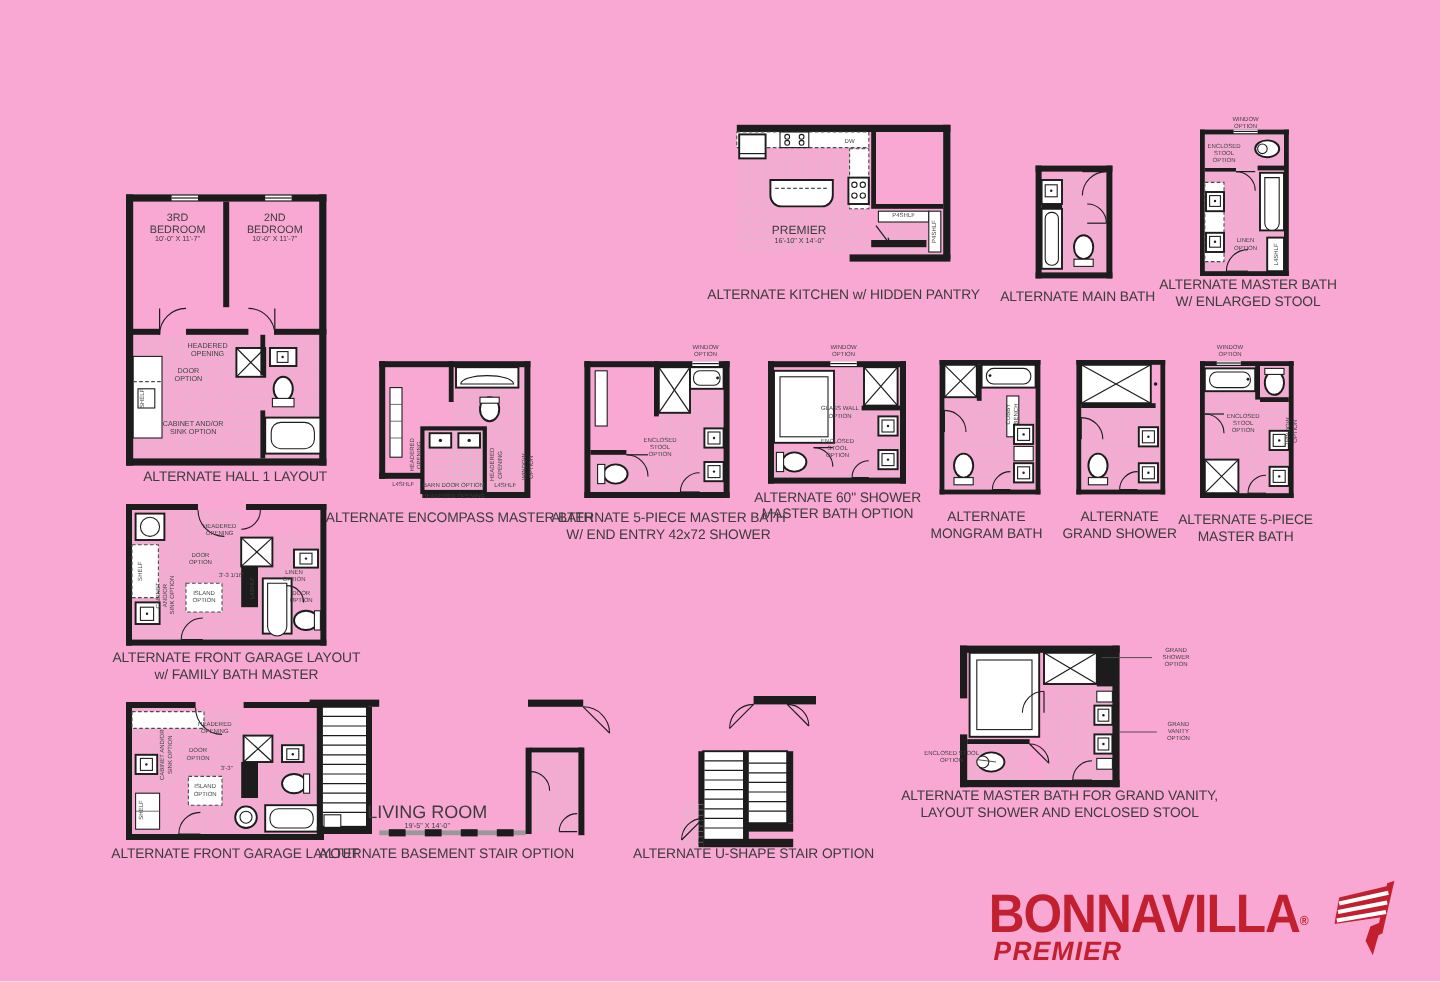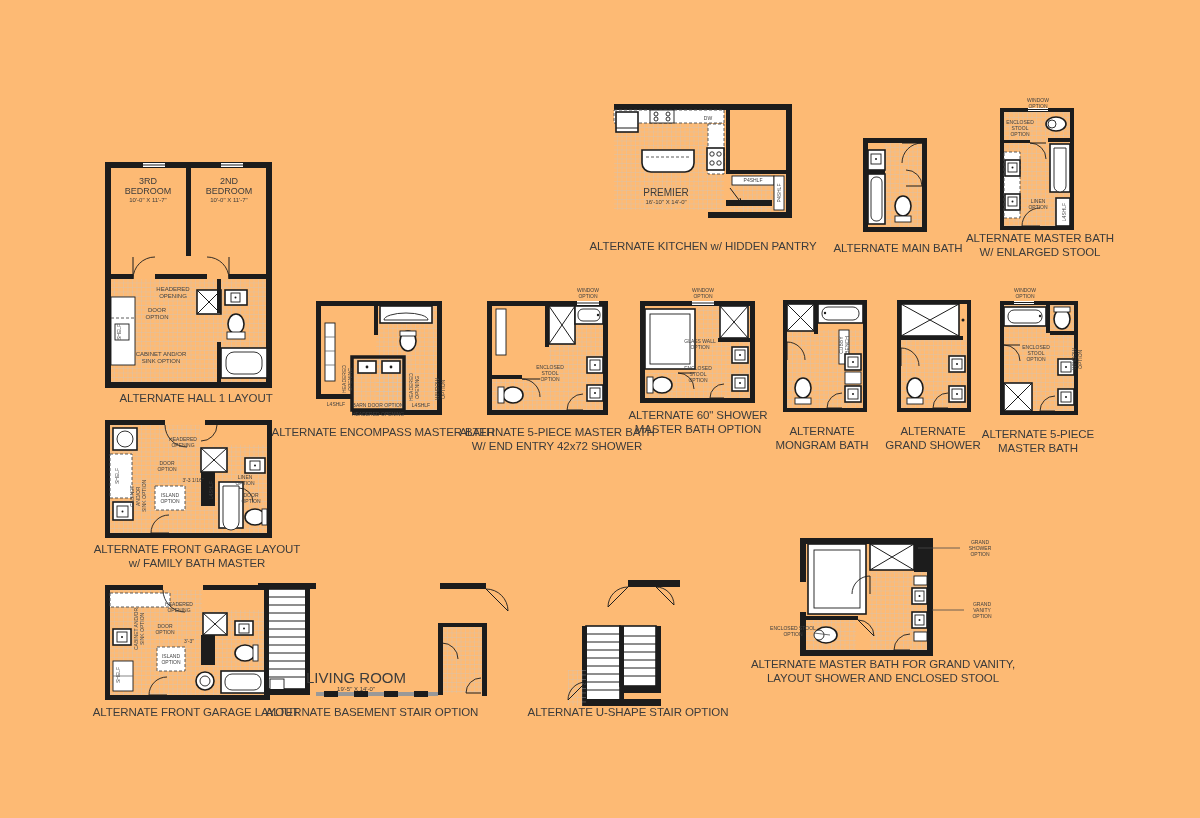--- a/index.html
+++ b/index.html
@@ -1,16 +1,16 @@
 <!DOCTYPE html>
 <html><head>
 <meta charset="utf-8">
 <style>
   html,body{margin:0;padding:0;background:#ffffff;}
-  #page{position:relative;width:1200px;height:818px;background:#fdba74;overflow:hidden;
+  #page{position:relative;width:1200px;height:818px;background:#f9a8d4;overflow:hidden;
         font-family:"Liberation Sans", sans-serif;color:#3c3c3c;}
   .plan{position:absolute;}
   .plan svg{position:absolute;left:0;top:0;overflow:visible;}
   
   .w{fill:#1c1c1c;}
   .f{fill:#ffffff;stroke:#1c1c1c;stroke-width:1.6;}
   .f1{fill:#ffffff;stroke:#1c1c1c;stroke-width:0.9;}
   .t{fill:url(#tile);}
   .ln{stroke:#1c1c1c;stroke-width:1;fill:none;}
   .lt{stroke:#555;stroke-width:0.7;fill:none;}
@@ -768,14 +768,30 @@
   <span class="lbl s" style="left:212px;top:16px">GRAND SHOWER
 OPTION</span>
   <span class="lbl s" style="left:214px;top:78px">GRAND VANITY
 OPTION</span>
   <span class="lbl s" style="left:25px;top:99px">ENCLOSED STOOL
 OPTION</span>
 </div>
 <div class="cap" style="left:883px;top:658px">ALTERNATE MASTER BATH FOR GRAND VANITY,</div>
 <div class="cap" style="left:883px;top:672px">LAYOUT SHOWER AND ENCLOSED STOOL</div>
 
+<div id="logo">
+  <div id="brand-name" style="color:#C2202F"><span>BONNAVILLA</span><span id="brand-reg">®</span></div>
+  <svg id="brand-flag" width="58" height="66" viewBox="0 0 58 66">
+    <g fill="#C2202F">
+      <polygon points="44,2 50,0 40,44 35,46"></polygon>
+      <polygon points="4,14 46,4 42,30 0,36"></polygon>
+      <polygon points="30,38 40,34 32,62 26,50"></polygon>
+    </g>
+    <g stroke="#ffffff" stroke-width="3.4" fill="none">
+      <line x1="4" y1="19" x2="45" y2="10"></line>
+      <line x1="3" y1="26" x2="44" y2="18"></line>
+      <line x1="2" y1="33" x2="43" y2="26"></line>
+    </g>
+  </svg>
+  <div id="brand-premier" style="color:#C2202F">PREMIER</div>
+</div>
 
 </div>
 
 </body></html>

